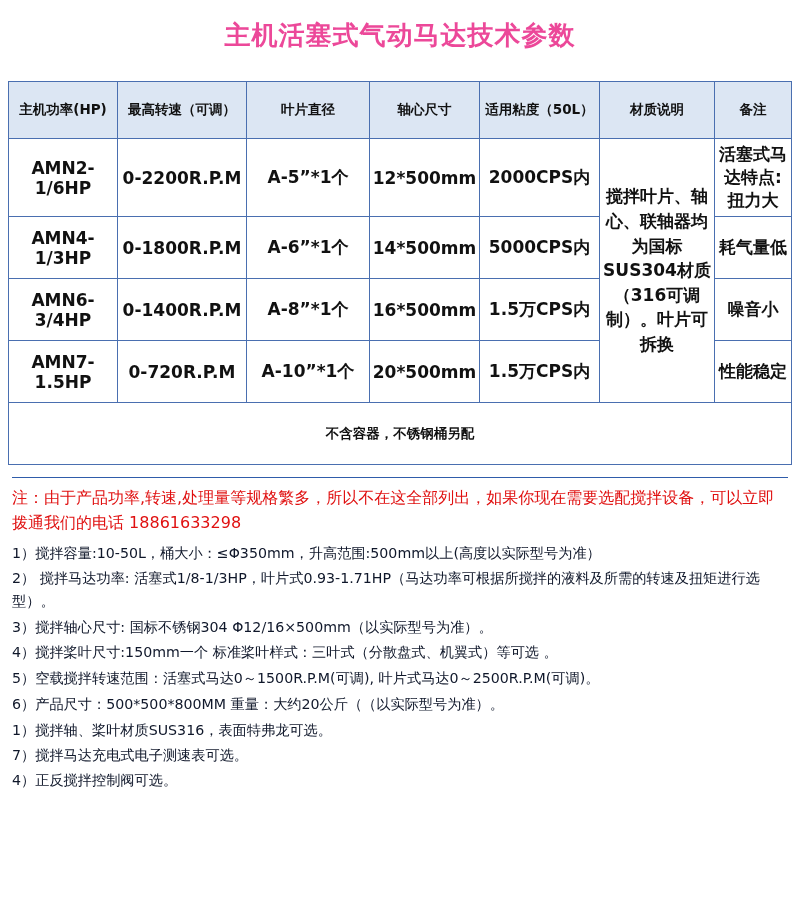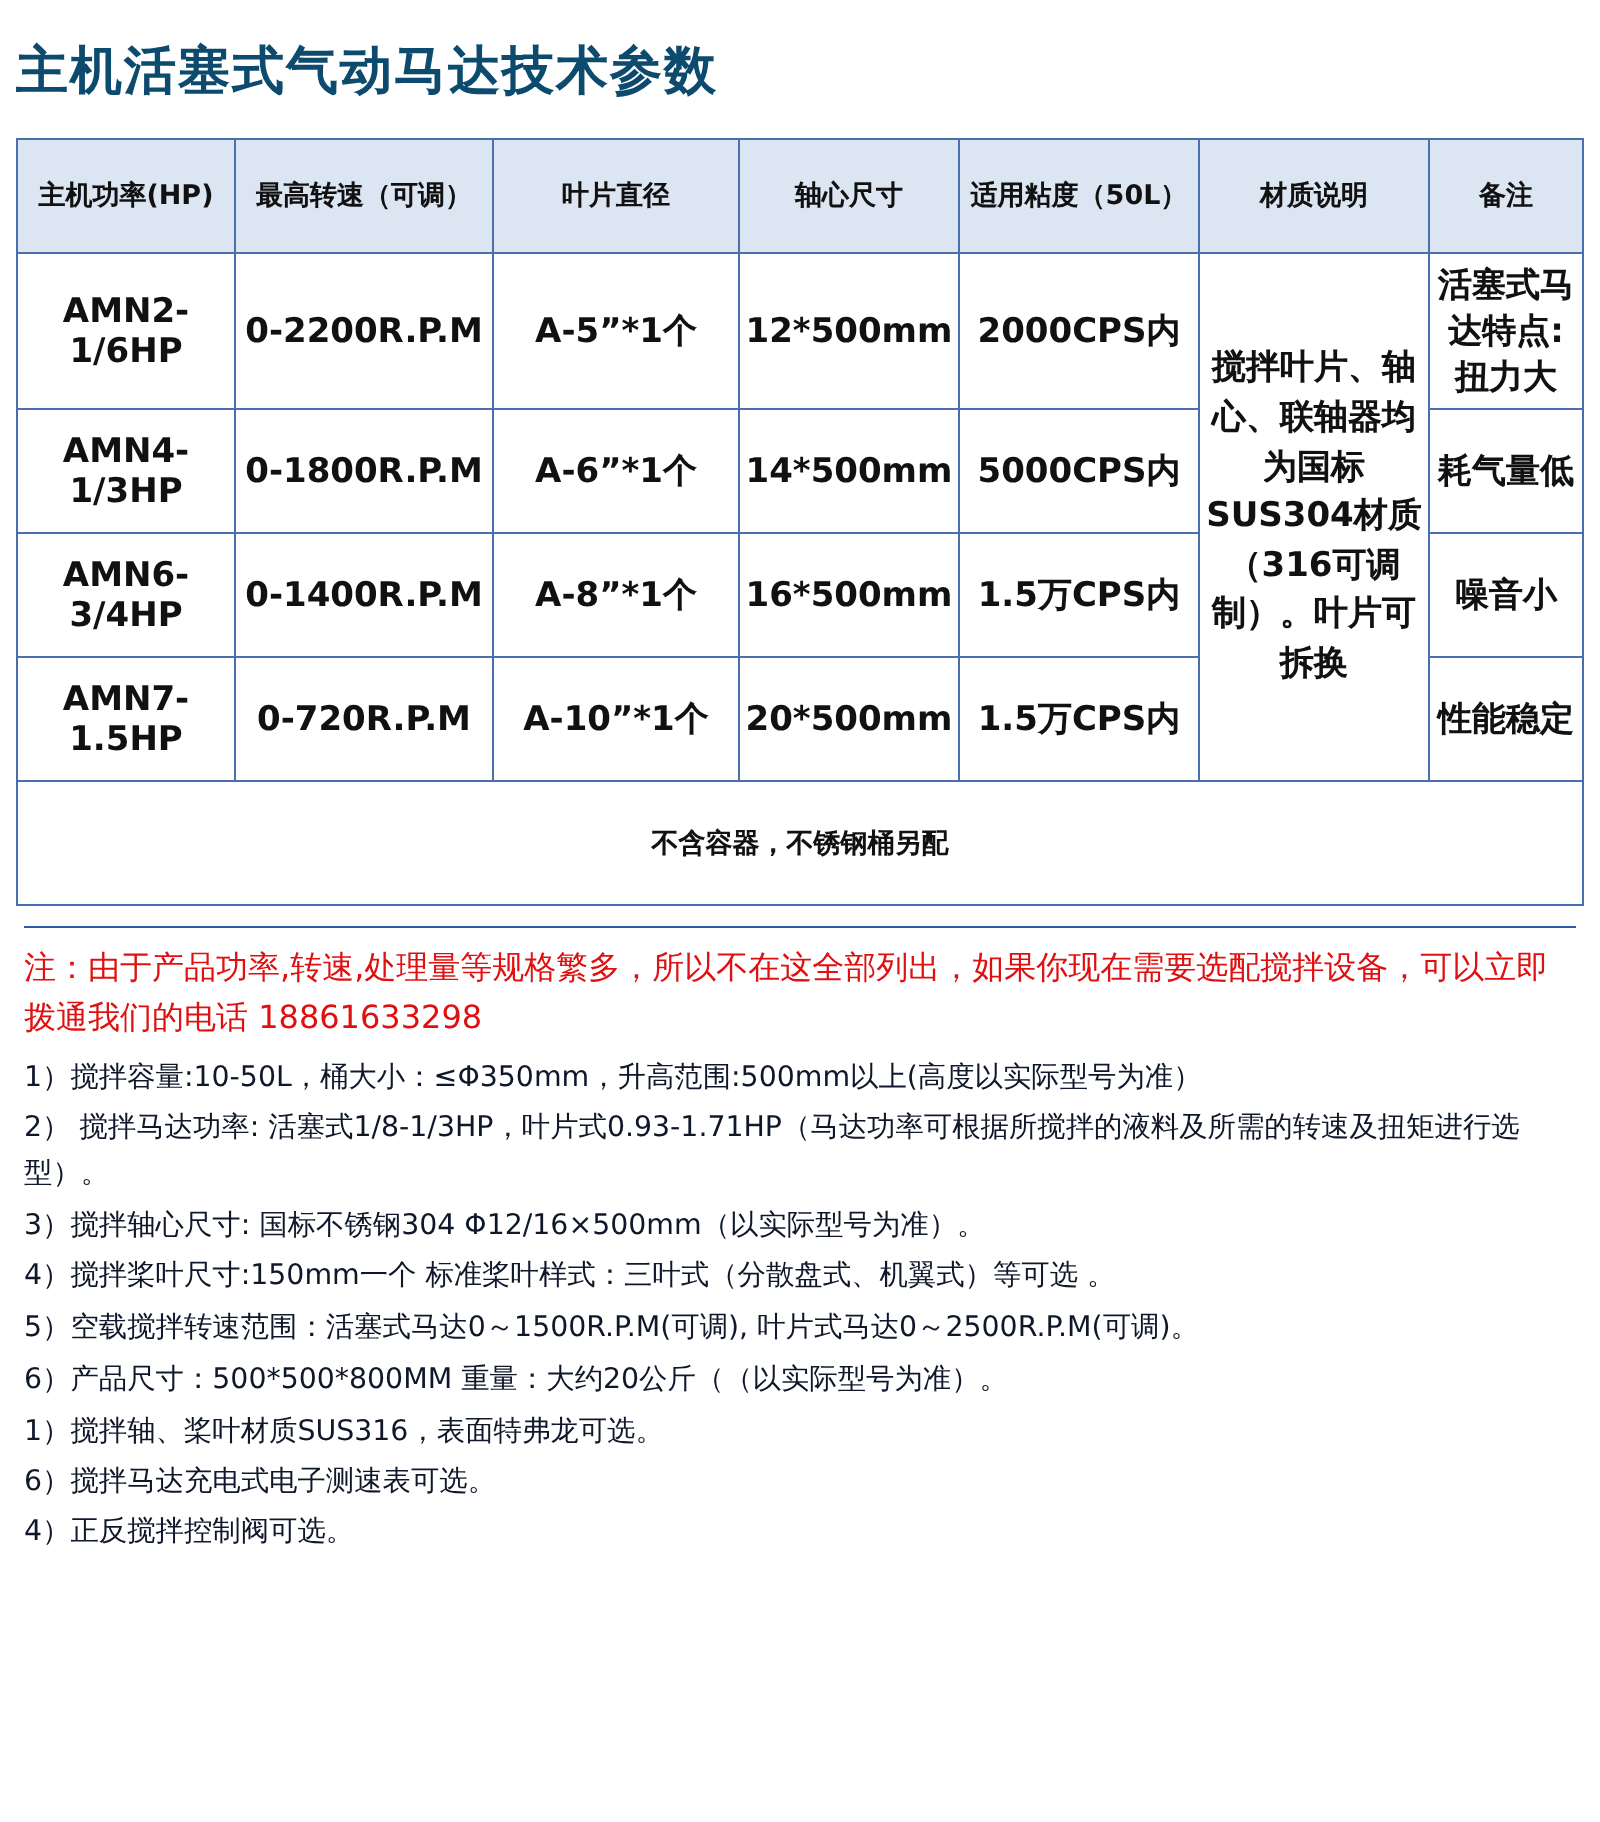--- a/index.html
+++ b/index.html
@@ -15,32 +15,32 @@
     overflow: hidden;
   }
   .page {
     width: 800px;
     height: 911px;
     position: relative;
     box-sizing: border-box;
     padding: 0 8px;
   }
   .title {
-    text-align: left;
-    color: #0c4a6e;
+    text-align: center;
+    color: #ec4899;
     font-size: 26px;
     font-weight: bold;
     letter-spacing: 1px;
     padding: 18px 0 16px 0;
   }
   table.spec {
     width: 784px;
     border-collapse: collapse;
     table-layout: fixed;
-    margin: 0 auto;
+    margin: 12px auto;
   }
   table.spec th, table.spec td {
     border: 1px solid #4a6fb0;
     text-align: center;
     vertical-align: middle;
     font-size: 17px;
     padding: 4px 2px;
     font-weight: bold;
   }
   table.spec thead th {
@@ -169,17 +169,17 @@
     <p>2）  搅拌马达功率: 活塞式1/8-1/3HP，叶片式0.93-1.71HP（马达功率可根据所搅拌的液料及所需的转速及扭矩进行选型）。</p>
     <p>3）搅拌轴心尺寸: 国标不锈钢304 Φ12/16×500mm（以实际型号为准）。</p>
     <p>4）搅拌桨叶尺寸:150mm一个   标准桨叶样式：三叶式（分散盘式、机翼式）等可选 。</p>
     <p>5）空载搅拌转速范围：活塞式马达0～1500R.P.M(可调), 叶片式马达0～2500R.P.M(可调)。</p>
     <p>6）产品尺寸：500*500*800MM 重量：大约20公斤（（以实际型号为准）。</p>
   </div>
 
 
   <div class="lines sub-lines">
     <p>1）搅拌轴、桨叶材质SUS316，表面特弗龙可选。</p>
-    <p>6）搅拌马达充电式电子测速表可选。</p>
+    <p>7）搅拌马达充电式电子测速表可选。</p>
     <p>4）正反搅拌控制阀可选。</p>
   </div>
 
 </div>
 
 </body></html>

